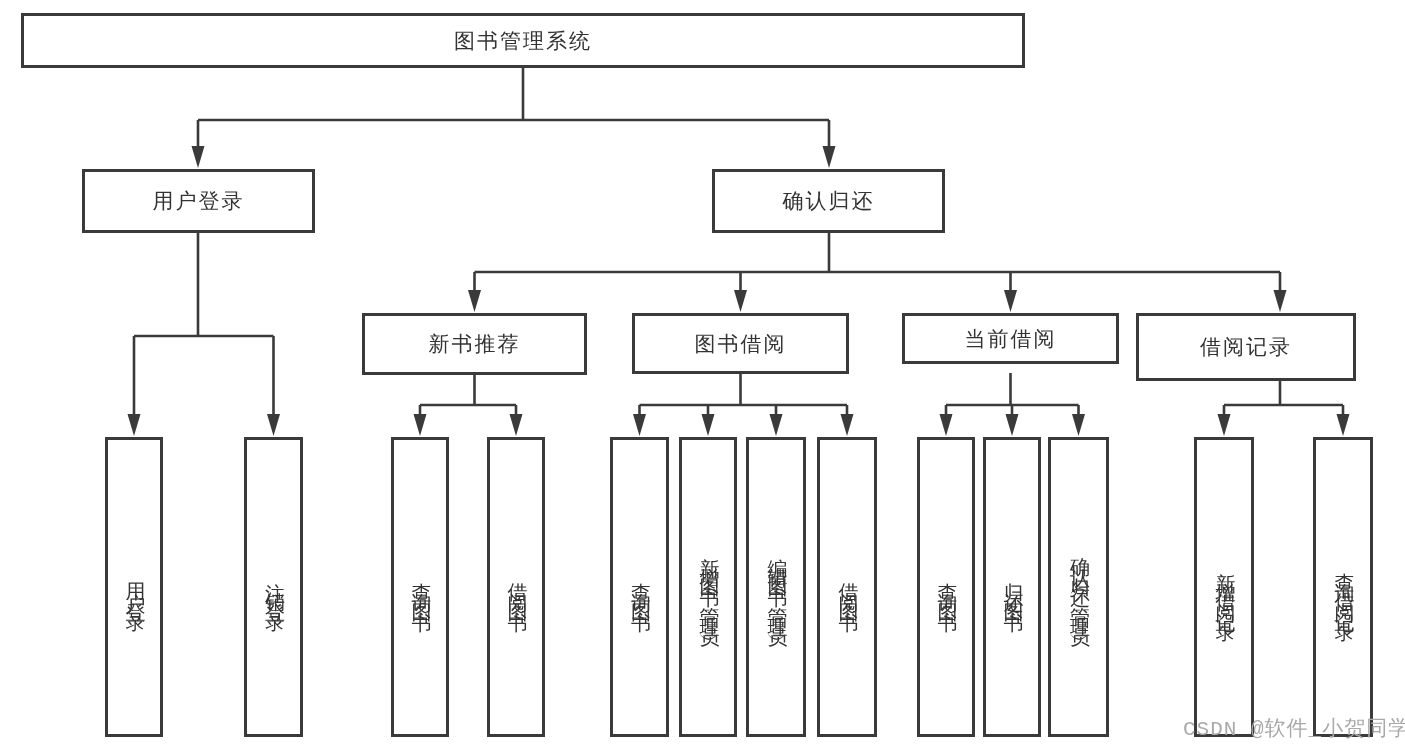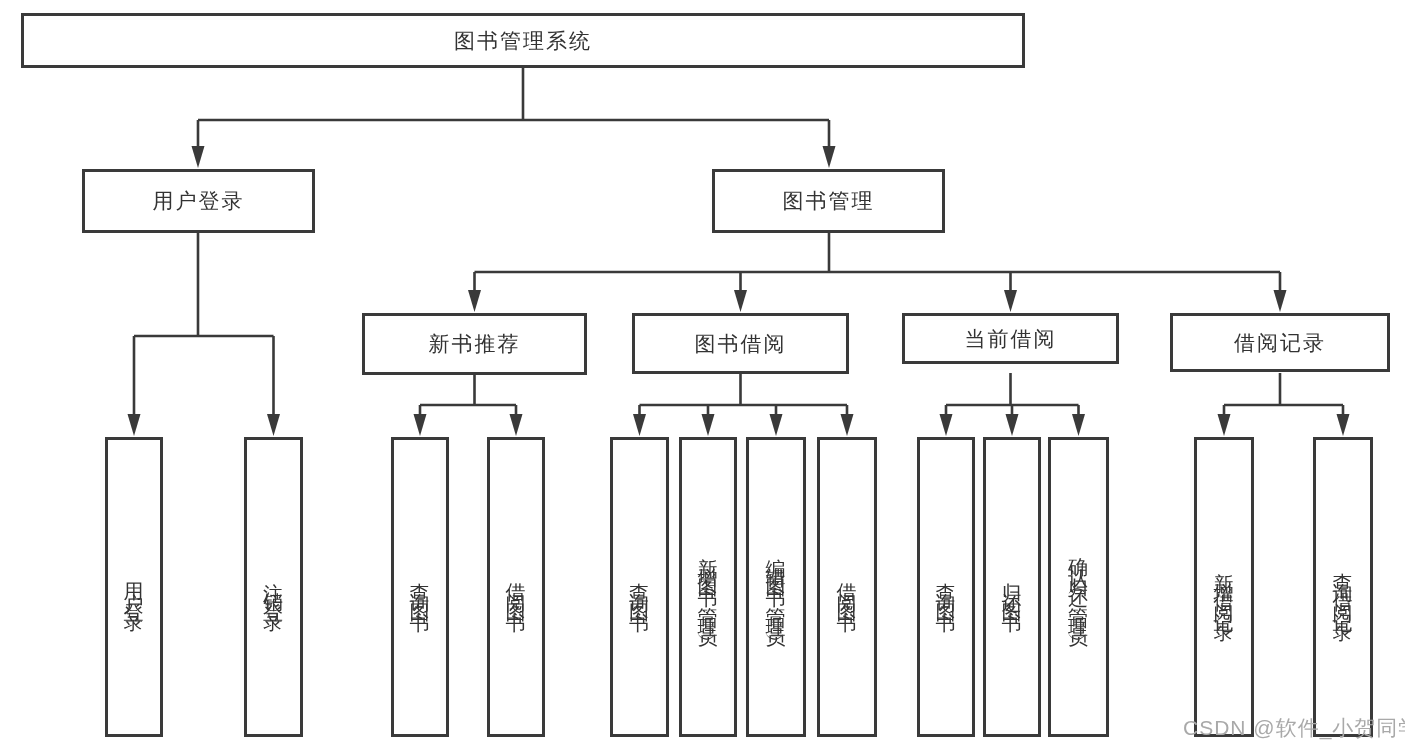--- a/index.html
+++ b/index.html
@@ -1,20 +1,20 @@
 <!DOCTYPE html>
 <html style="--line: #3a3a3a; --text: #333333; --watermark: #a9a9a9; --background: #ffffff;"><head>
 <meta charset="utf-8">
 <style>
   html,body{margin:0;padding:0;background:#fff;}
   .canvas{
     position:relative;
     width:1405px;height:747px;
     background:var(--background,#fff);
-    font-family:Liberation Sans, sans-serif;
+    font-family:Liberation Mono, monospace;
     overflow:hidden;
   }
   .wires{position:absolute;left:0;top:0;z-index:1;}
   .wires path{stroke:var(--line,#3a3a3a);stroke-width:2.6;fill:none;}
   .wires polygon{fill:var(--line,#3a3a3a);}
   .hbox{
     position:absolute;z-index:2;box-sizing:border-box;
     border:3px solid var(--line,#3a3a3a);background:#fff;
     display:flex;align-items:center;justify-content:center;
     font-size:21px;color:var(--text,#333);letter-spacing:2px;
@@ -77,33 +77,33 @@
   </svg>
 
   <div class="hbox" style="left:21px;top:13px;width:1004px;height:55px">
     <span>图书管理系统</span>
   </div>
 
   <div class="hbox" style="left:82px;top:169px;width:233px;height:64px">
     <span>用户登录</span>
   </div>
   <div class="hbox" style="left:712px;top:169px;width:233px;height:64px">
-    <span>图书管理</span>
+    <span>确认归还</span>
   </div>
 
   <div class="hbox" style="left:362px;top:313px;width:225px;height:62px">
     <span>新书推荐</span>
   </div>
   <div class="hbox" style="left:632px;top:313px;width:217px;height:61px">
     <span>图书借阅</span>
   </div>
   <div class="hbox" style="left:902px;top:313px;width:217px;height:51px">
     <span>当前借阅</span>
   </div>
-  <div class="hbox" style="left:1170px;top:313px;width:220px;height:59px">
+  <div class="hbox" style="left:1136px;top:313px;width:220px;height:68px">
     <span>借阅记录</span>
   </div>
 
   <div class="vbox" style="left:105px;width:58px">
     <span>用户登录</span>
   </div>
   <div class="vbox" style="left:244px;width:59px">
     <span>注销登录</span>
   </div>
 

